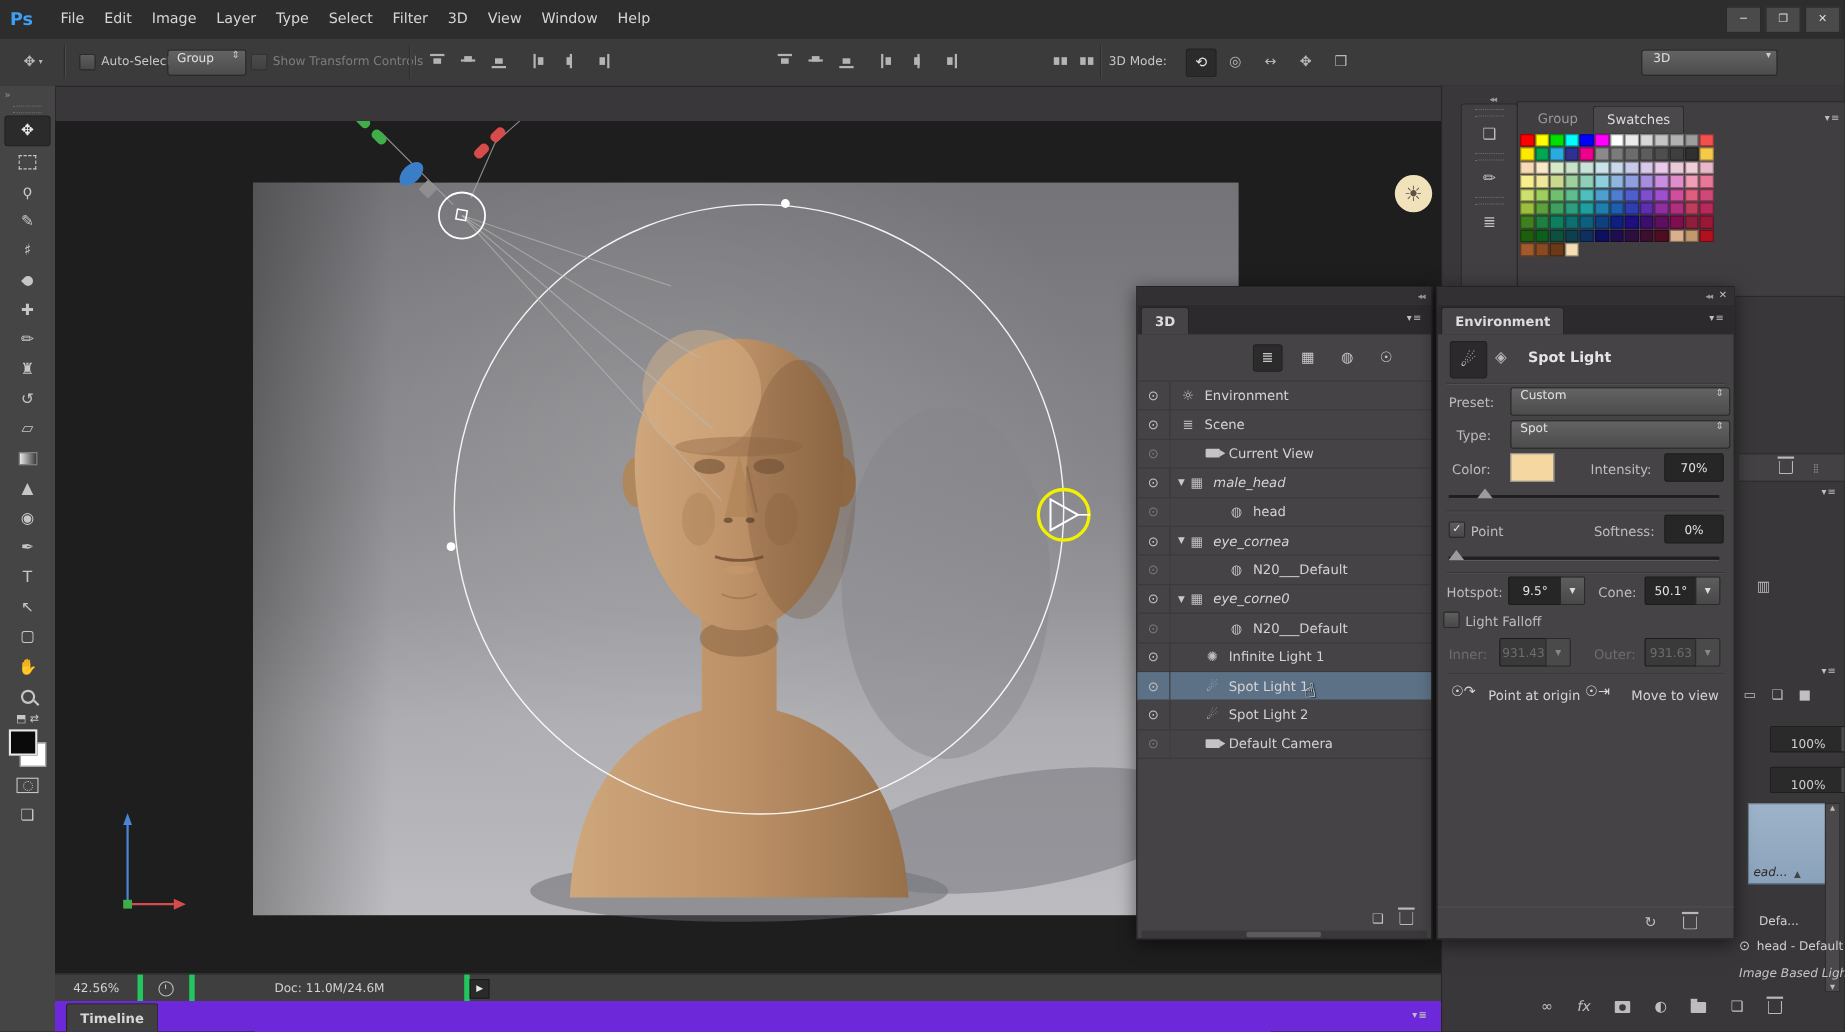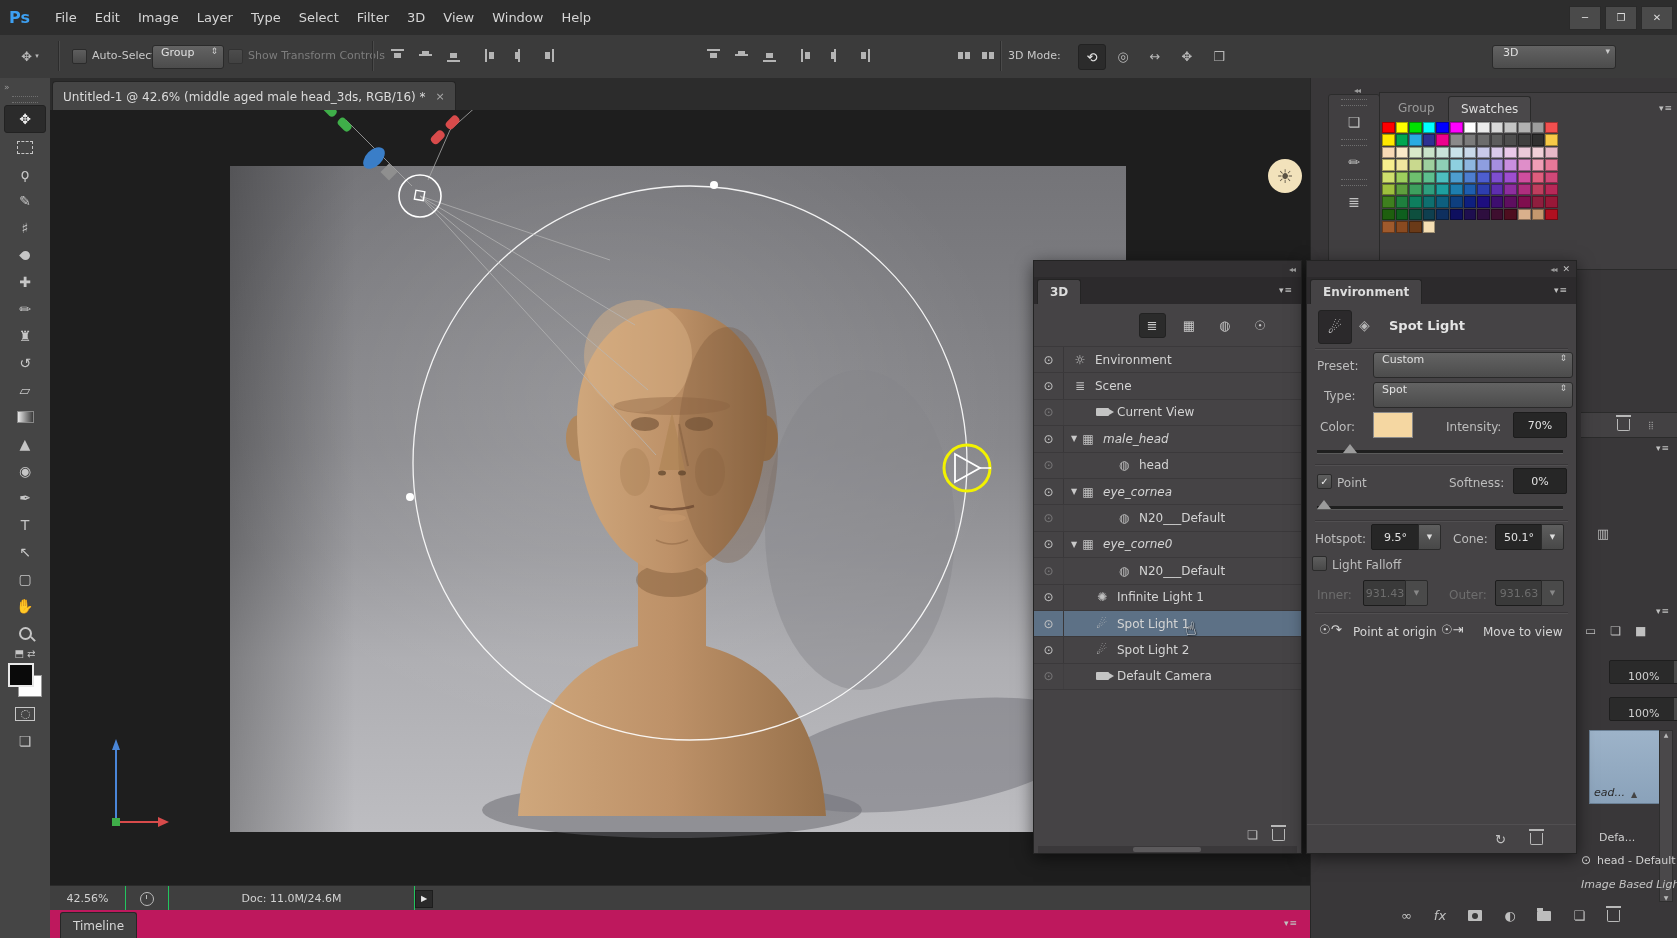--- a/index.html
+++ b/index.html
@@ -53,26 +53,26 @@
   .doc-tab .close{margin-left:10px;color:#a8a8a8;font-size:11px;}
   .canvas{left:50px;top:110px;width:1260px;height:775px;background:#1e1e1e;overflow:hidden;}
   .photo{position:absolute;left:180px;top:56px;width:896px;height:666px;
          background:
            linear-gradient(90deg,rgba(0,0,0,.28),rgba(0,0,0,0) 14%),
            radial-gradient(ellipse at 42% 36%, rgba(255,255,255,.15), rgba(255,255,255,0) 55%),
            linear-gradient(180deg,#747478 0%,#88888c 42%,#97979b 58%,#aeaeb2 74%,#bdbdc1 100%);}
   
   .statusbar{left:50px;top:885px;width:1260px;height:25px;background:#3f3f3f;border-top:1px solid #2a2a2a;
              display:flex;align-items:center;font-size:11px;color:#d2d2d2;}
-  .sb-cell{height:100%;display:flex;align-items:center;border-right:1px solid #22c55e;padding:0 10px;}
+  .sb-cell{height:100%;display:flex;align-items:center;border-right:5px solid #22c55e;padding:0 10px;}
   .sb-clock{width:12px;height:12px;border:1px solid #bbb;border-radius:50%;position:relative;}
   .sb-clock::after{content:"";position:absolute;left:5px;top:2px;width:1px;height:4px;background:#bbb;}
   .sb-play{width:16px;height:16px;background:#2a2a2a;border:1px solid #1d1d1d;color:#e8e8e8;font-size:8px;
            display:flex;align-items:center;justify-content:center;}
-  .timelinebar{left:50px;top:910px;width:1260px;height:28px;background:#be185d;}
+  .timelinebar{left:50px;top:910px;width:1260px;height:28px;background:#6d28d9;font-weight:bold;}
   .tl-tab{position:absolute;left:10px;top:2px;height:26px;background:#404040;border:1px solid #262626;border-bottom:none;
           border-radius:3px 3px 0 0;padding:0 12px;display:flex;align-items:center;color:#d6d6d6;}
   
   .rightdock{left:1310px;top:78px;width:367px;height:860px;background:#393739;border-left:1px solid #262626;}
   .collapse2{color:#9a9a9a;font-size:8px;letter-spacing:-1px;}
   .dockstrip{position:absolute;left:17px;top:16px;width:50px;height:180px;background:#413f41;border:1px solid #2c2c2c;border-radius:3px;}
   .dock-icn{width:30px;height:26px;margin:3px auto;display:flex;align-items:center;justify-content:center;color:#c0c0c0;font-size:14px;}
   .swpanel{position:absolute;left:68px;top:14px;width:299px;height:176px;background:#403e40;border:1px solid #2a2a2a;}
   .swtab{position:absolute;top:3px;height:24px;padding:0 12px;display:flex;align-items:center;font-size:12px;}
   .swgrid{position:absolute;left:2px;top:29px;display:grid;grid-template-columns:repeat(13,13.6px);grid-auto-rows:12.4px;}
@@ -269,26 +269,20 @@
     <div class="tool">
         <span class="shape-qmask">
           <i></i>
         </span>
       </div>
     <div class="tool">
         <span>❏</span>
       </div>
   </div>
 
-  <div class="abs tabbar">
-    <div class="doc-tab">
-      <span>Untitled-1 @ 42.6% (middle aged male head_3ds, RGB/16) *</span>
-      <span class="close">×</span>
-    </div>
-  </div>
 
   <div class="abs canvas">
     <div class="photo"></div>
     <svg width="1260" height="775" viewBox="0 0 1260 775" style="position:absolute;left:0;top:0;">
       <defs>
         <linearGradient id="skin" x1="0" y1="0" x2="1" y2="0.15">
           <stop offset="0" stop-color="#cda57a"></stop>
             <stop offset="0.55" stop-color="#bb placeholder"></stop>
         </linearGradient>
         <linearGradient id="skin2" x1="0" y1="0" x2="1" y2="0">

